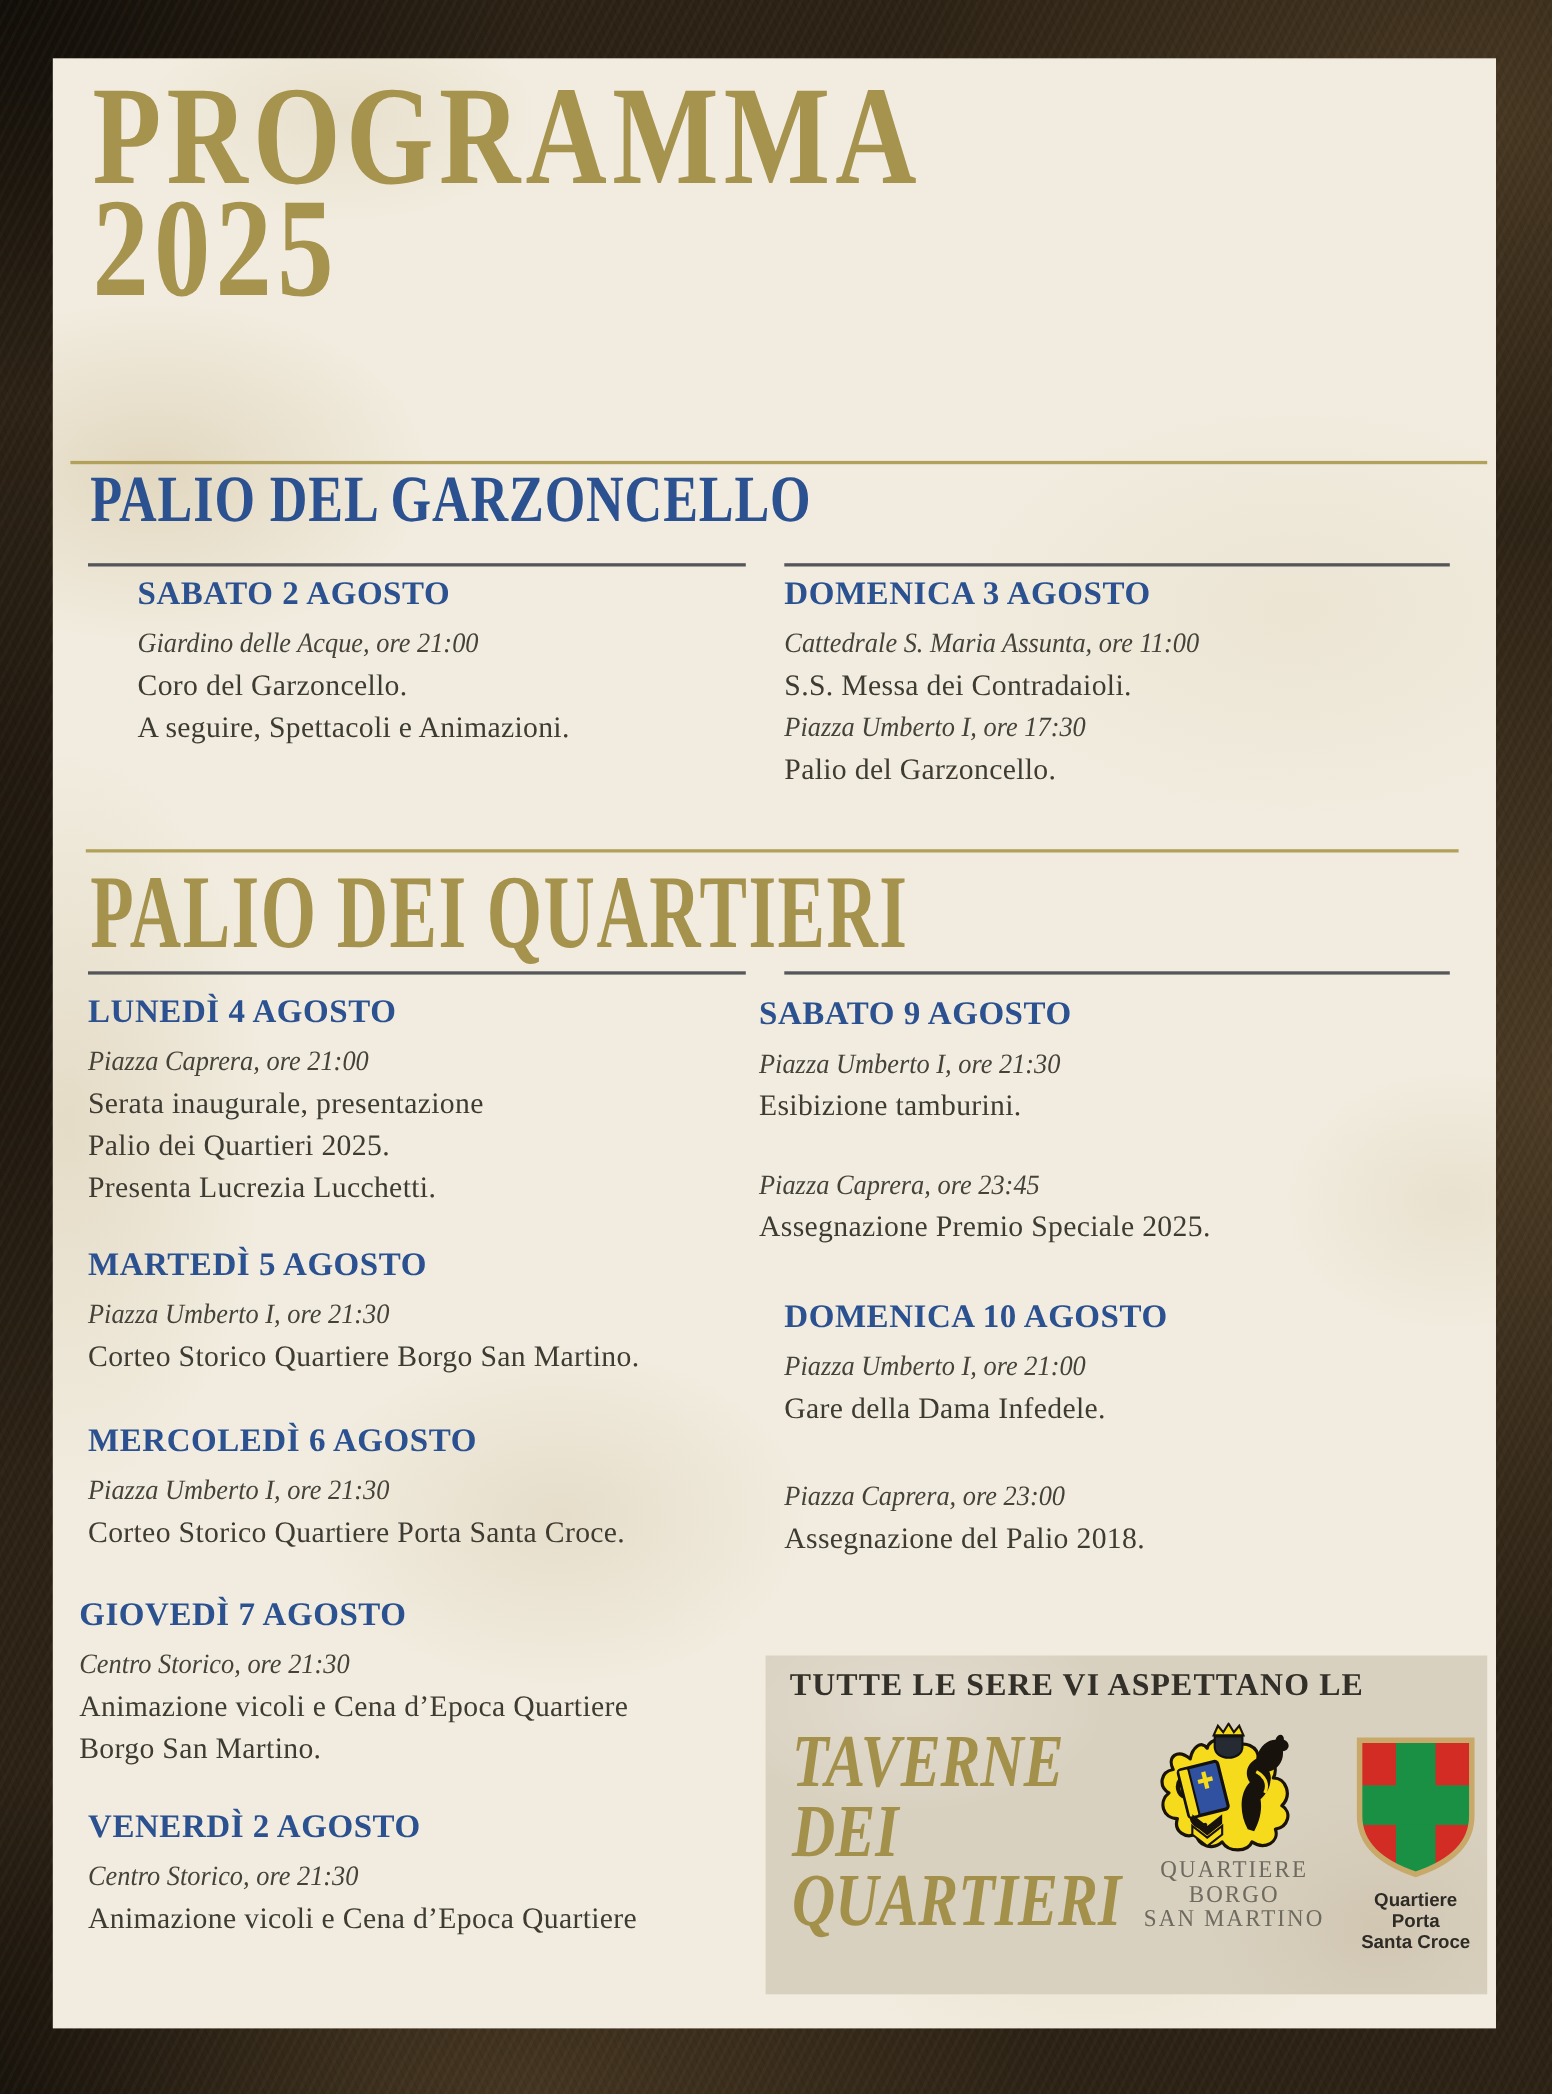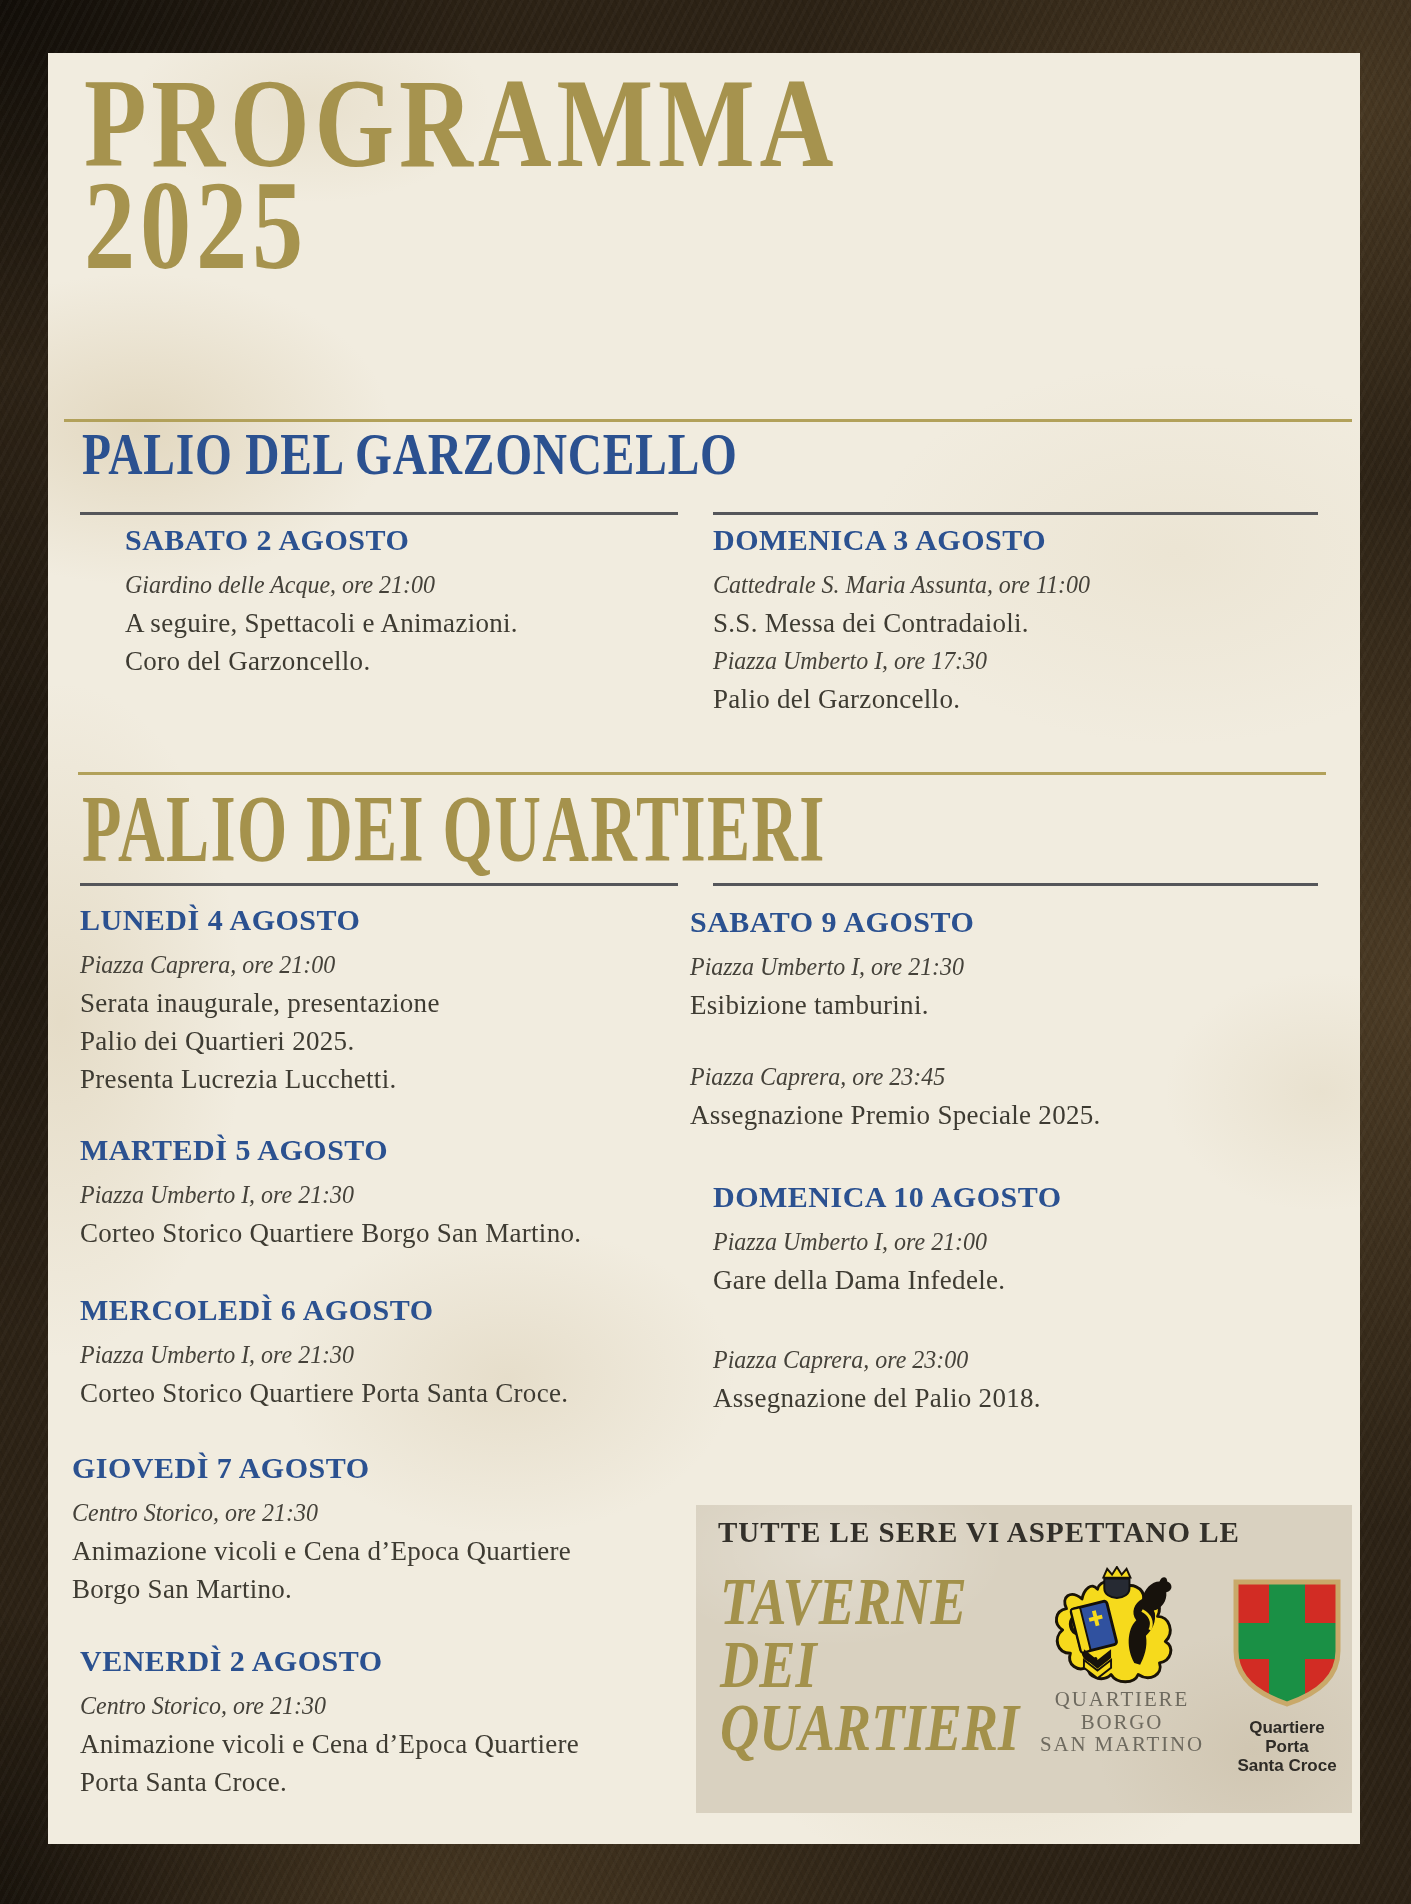--- a/index.html
+++ b/index.html
@@ -84,22 +84,22 @@
   <div class="grule" style="left:64px;top:419px;width:1288px;"></div>
 
   <div class="h-blue"><span class="hx">PALIO DEL GARZONCELLO</span></div>
 
   <div class="drule" style="left:80px;top:512px;width:598px;"></div>
   <div class="drule" style="left:713px;top:512px;width:605px;"></div>
 
   <div class="blk" style="left:80px;top:521px;width:615px;margin-left:45px;">
     <div class="day">SABATO 2 AGOSTO</div>
     <div class="venue"><span>Giardino delle Acque, ore 21:00</span></div>
+    <div class="bl">Coro del Garzoncello.</div>
     <div class="bl">A seguire, Spettacoli e Animazioni.</div>
-    <div class="bl">Coro del Garzoncello.</div>
   </div>
 
   <div class="blk" style="left:713px;top:521px;width:640px;">
     <div class="day">DOMENICA 3 AGOSTO</div>
     <div class="venue"><span>Cattedrale S. Maria Assunta, ore 11:00</span></div>
     <div class="bl">S.S. Messa dei Contradaioli.</div>
     <div class="venue"><span>Piazza Umberto I, ore 17:30</span></div>
     <div class="bl">Palio del Garzoncello.</div>
   </div>
 
@@ -134,21 +134,20 @@
     <div class="day">GIOVEDÌ 7 AGOSTO</div>
     <div class="venue"><span>Centro Storico, ore 21:30</span></div>
     <div class="bl">Animazione vicoli e Cena d’Epoca Quartiere</div>
     <div class="bl">Borgo San Martino.</div>
   </div>
 
   <div class="blk" style="left:80px;top:1642px;width:615px;">
     <div class="day">VENERDÌ 2 AGOSTO</div>
     <div class="venue"><span>Centro Storico, ore 21:30</span></div>
     <div class="bl">Animazione vicoli e Cena d’Epoca Quartiere</div>
-    <div class="bl">Porta Santa Croce.</div>
   </div>
 
   <div class="blk" style="left:690px;top:903px;width:640px;">
     <div class="day">SABATO 9 AGOSTO</div>
     <div class="venue"><span>Piazza Umberto I, ore 21:30</span></div>
     <div class="bl">Esibizione tamburini.</div>
     <div class="venue gap34"><span>Piazza Caprera, ore 23:45</span></div>
     <div class="bl">Assegnazione Premio Speciale 2025.</div>
   </div>
 

